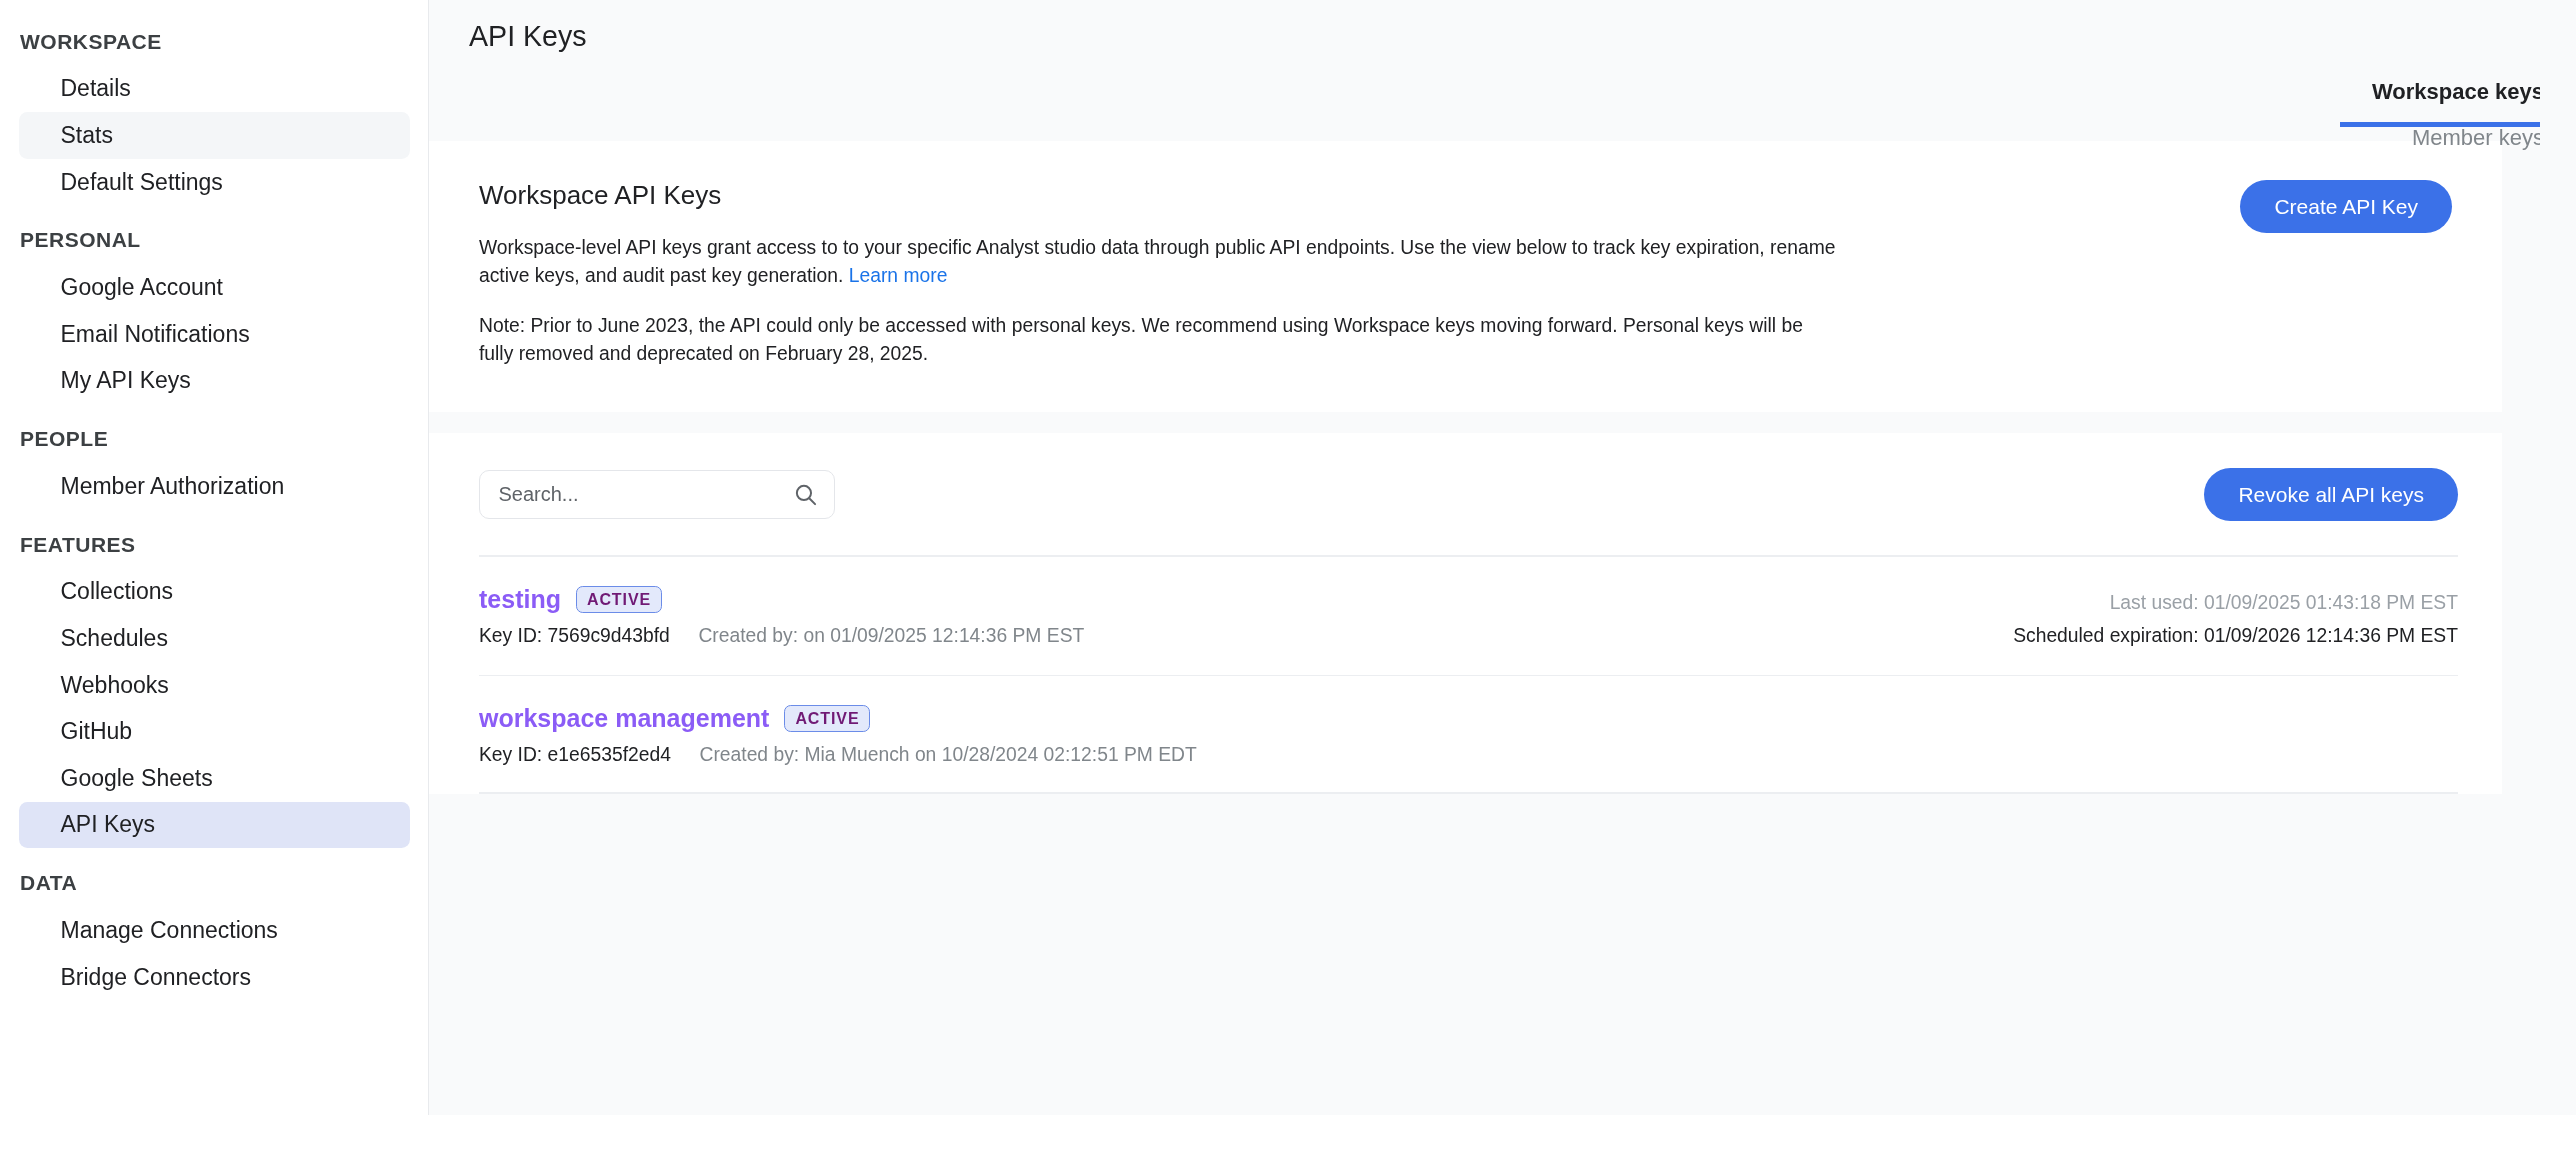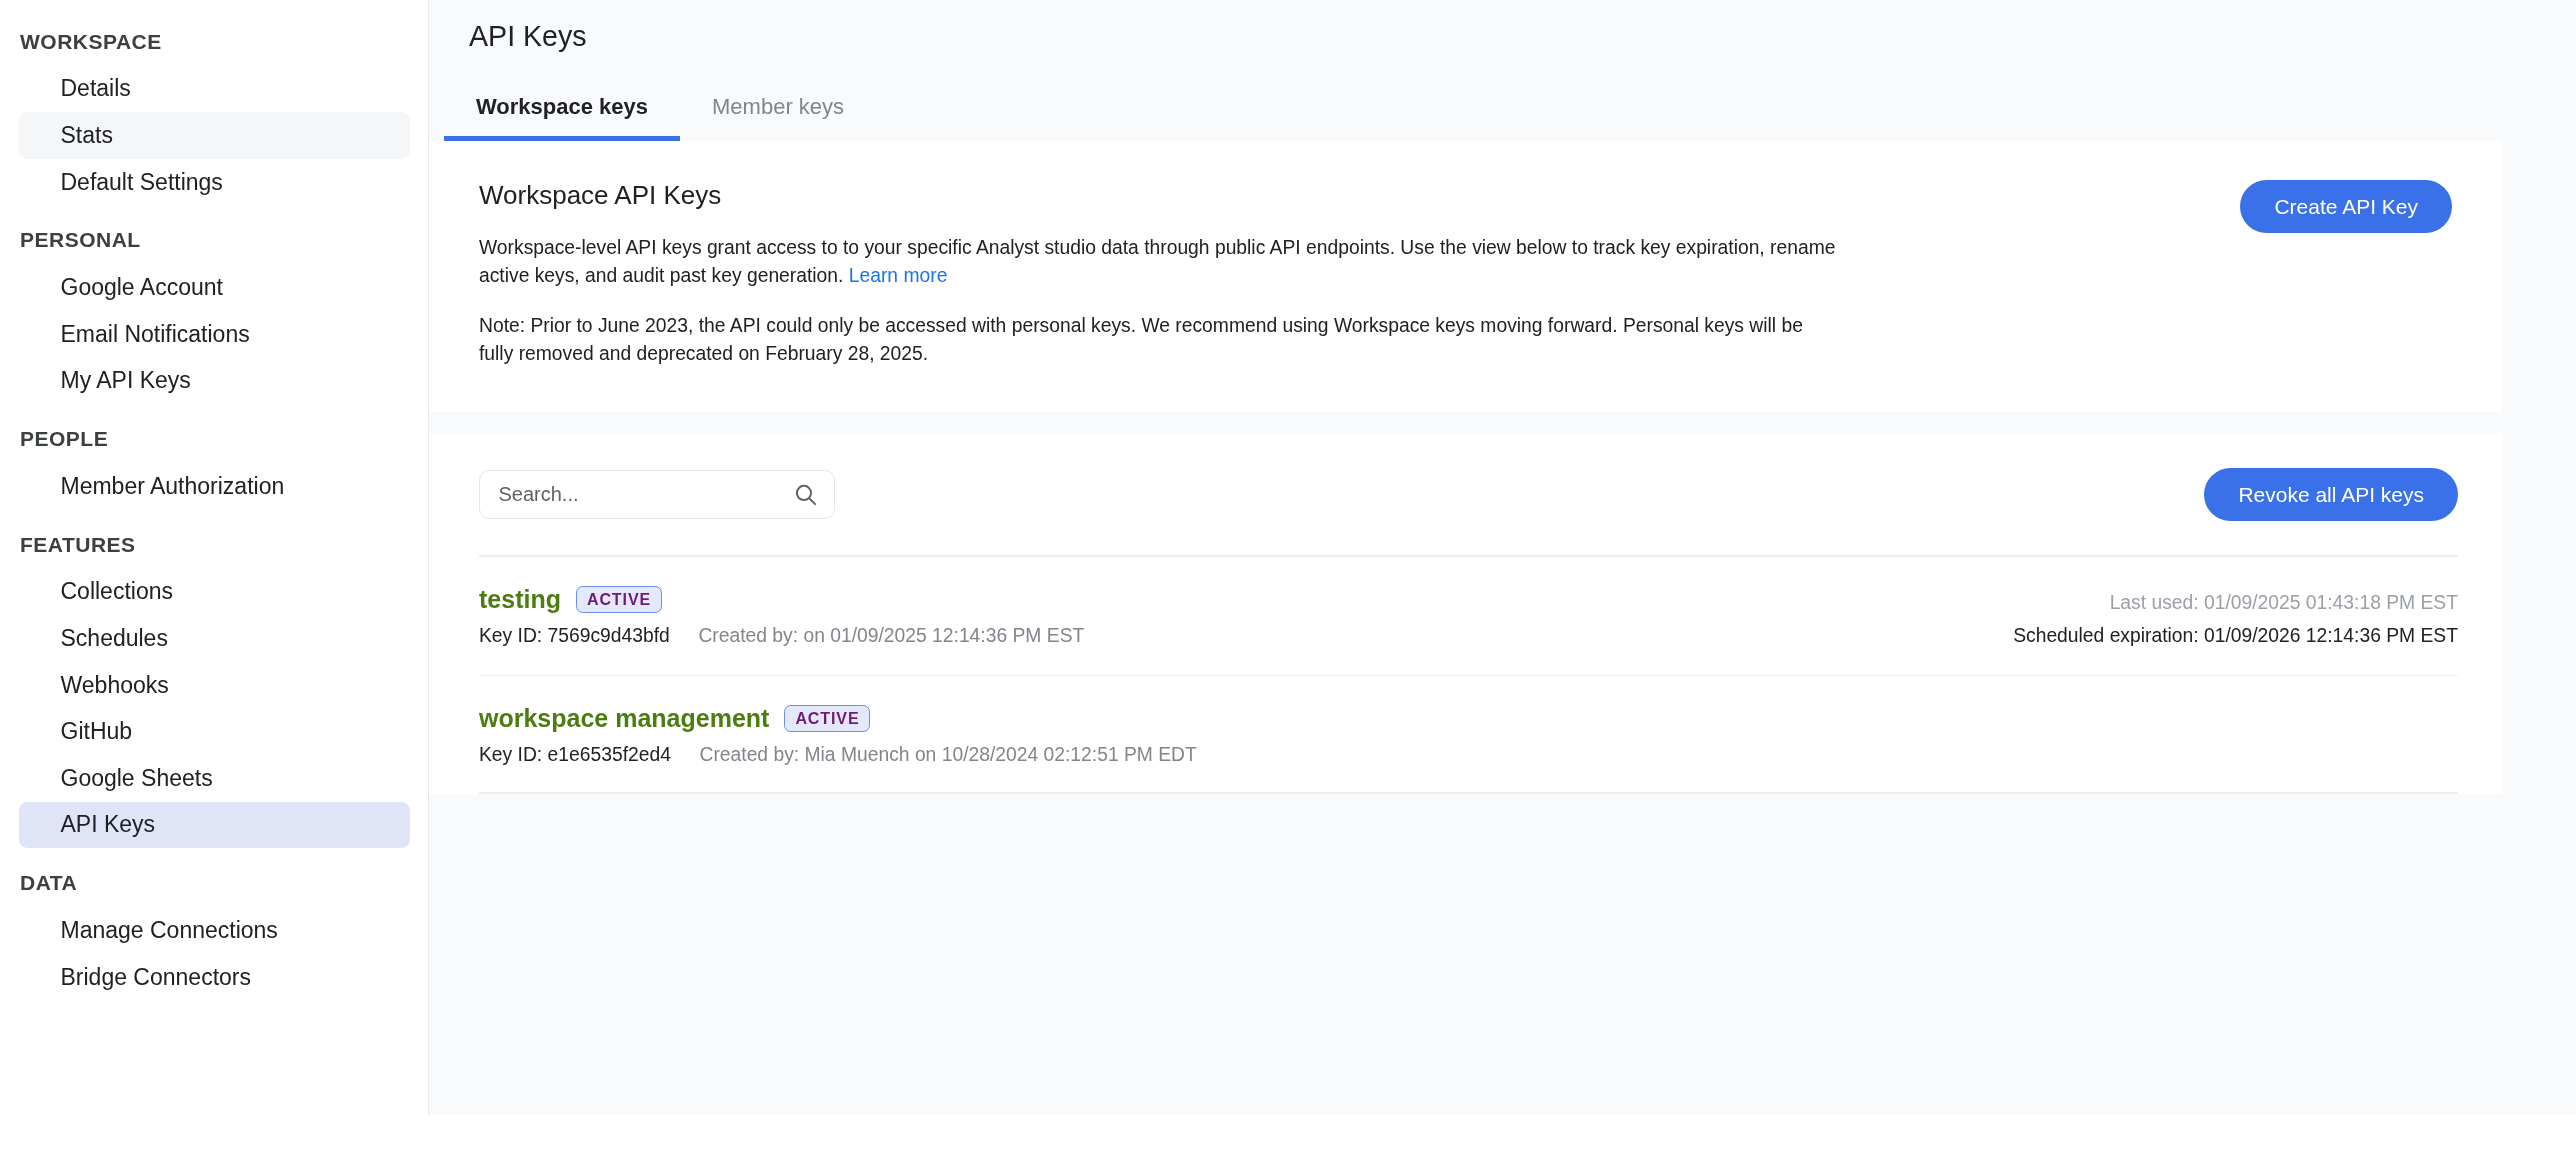--- a/index.html
+++ b/index.html
@@ -66,20 +66,21 @@
     font-weight: 400;
     padding: 18.5px 0 0 40px;
     line-height: 1.2;
   }
   .tabs {
     display: flex;
     align-items: flex-end;
     padding-left: 15px;
     margin-top: 28.6px;
     height: 60px;
+    flex-direction: column;
   }
   .tab {
     font-size: 22px;
     font-weight: 700;
     color: #202124;
     padding: 0 32px 18.5px 32px;
     cursor: pointer;
     line-height: 1;
     border-bottom: 5px solid transparent;
     white-space: nowrap;
@@ -189,21 +190,21 @@
   .key-left { min-width: 0; }
   .key-title-line {
     display: flex;
     align-items: center;
     gap: 15px;
     margin-bottom: 10px;
   }
   .key-name {
     font-size: 25px;
     font-weight: 700;
-    color: #4d7c0f;
+    color: #8b5cf6;
     line-height: 1.1;
     white-space: nowrap;
   }
   .badge {
     display: inline-block;
     background: #e3e9fb;
     border: 1.7px solid #6b8ce8;
     border-radius: 6.7px;
     color: #701a75;
     font-size: 16px;

